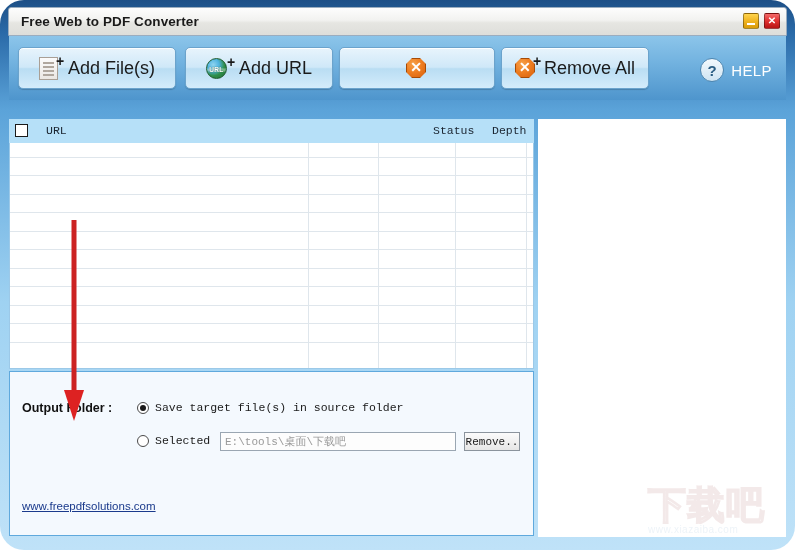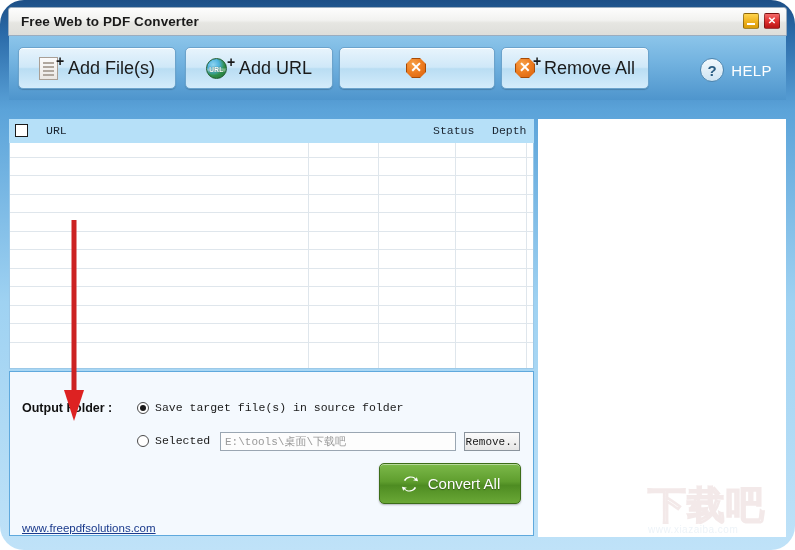--- a/index.html
+++ b/index.html
@@ -220,21 +220,21 @@
     box-sizing: border-box;
   }
   .cbtn .lbl { color: #fff; font-size: 15px; text-shadow: 0 1px 1px rgba(0,0,0,.4); white-space: nowrap; }
   .cbtn-sel { left: 190px; width: 177px; }
   .cbtn-all { left: 379px; width: 142px; }
   .recycle {
     width: 20px; height: 20px; flex: 0 0 auto;
   }
 
   .site-link {
-    position: absolute; left: 22px; top: 522px;
+    position: absolute; left: 22px; top: 500px;
     font-size: 11.5px; color: #1a3a8c; text-decoration: underline;
     font-family: "Liberation Sans", sans-serif;
   }
 
   
   .preview {
     position: absolute; left: 538px; top: 119px; width: 248px; height: 418px;
     background: #ffffff;
     box-sizing: border-box;
   }
@@ -362,29 +362,20 @@
   <div class="radio-row radio-cust">
     <span class="radio"></span>
     <span class="txt">Selected</span>
   </div>
 
   <div class="path-input">E:\tools\桌面\下载吧</div>
 
   <div class="browse-btn">Remove..</div>
 
 
-  <div class="cbtn cbtn-all">
-    <span class="recycle">
-      <svg viewBox="0 0 24 24" width="20" height="20">
-        <path d="M6.5 8.5 A7 7 0 0 1 18 6.4 l-2.4 1.1 6.1 1.2 -1.6-5.2 -0.9 2.1 A9.2 9.2 0 0 0 4.6 7.6 Z" fill="#ffffff"></path>
-        <path d="M17.5 15.5 A7 7 0 0 1 6 17.6 l2.4-1.1 -6.1-1.2 1.6 5.2 0.9-2.1 A9.2 9.2 0 0 0 19.4 16.4 Z" fill="#ffffff"></path>
-      </svg>
-    </span>
-    <span class="lbl">Convert All</span>
-  </div>
 
   <div class="site-link">www.freepdfsolutions.com</div>
 
   <div class="preview"></div>
 
   <div class="watermark">
     <div class="cn">下载吧</div>
     <div class="en">www.xiazaiba.com</div>
   </div>
 

